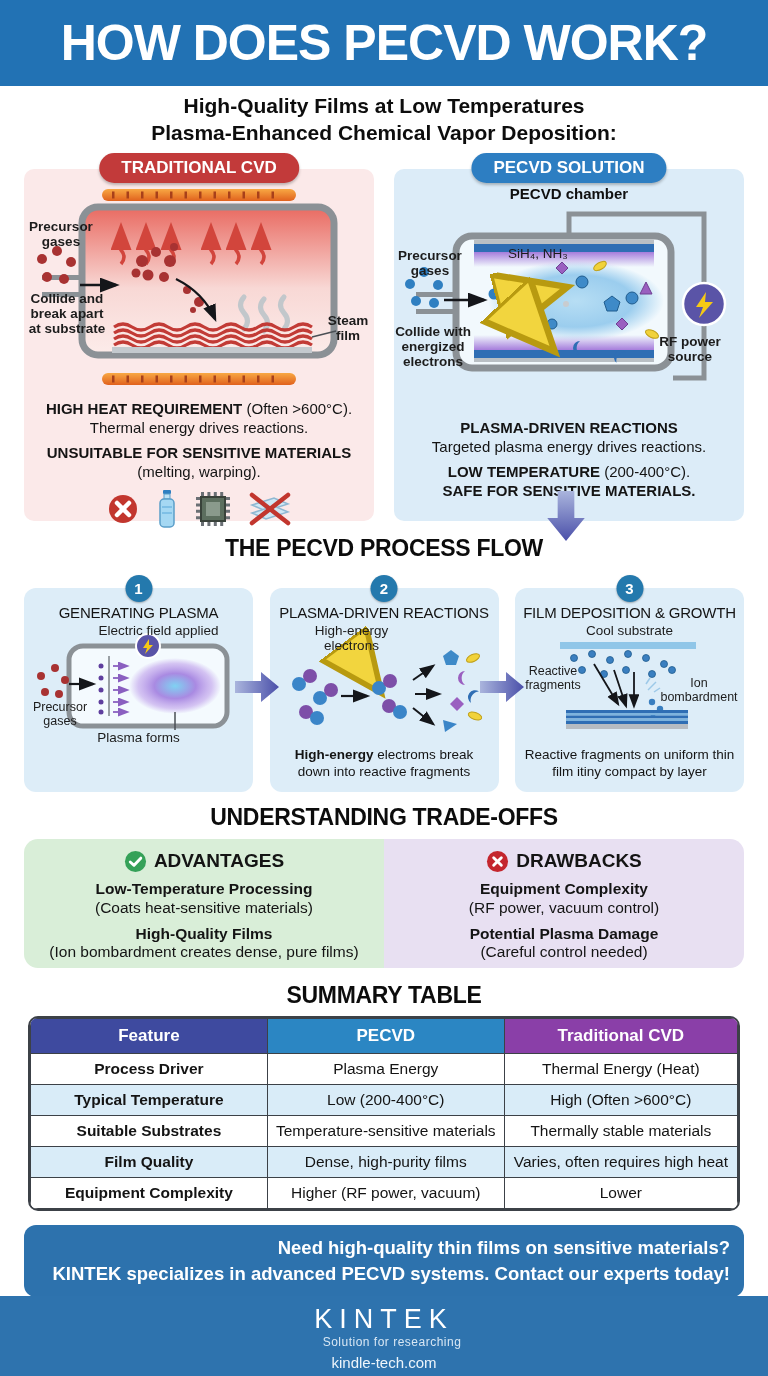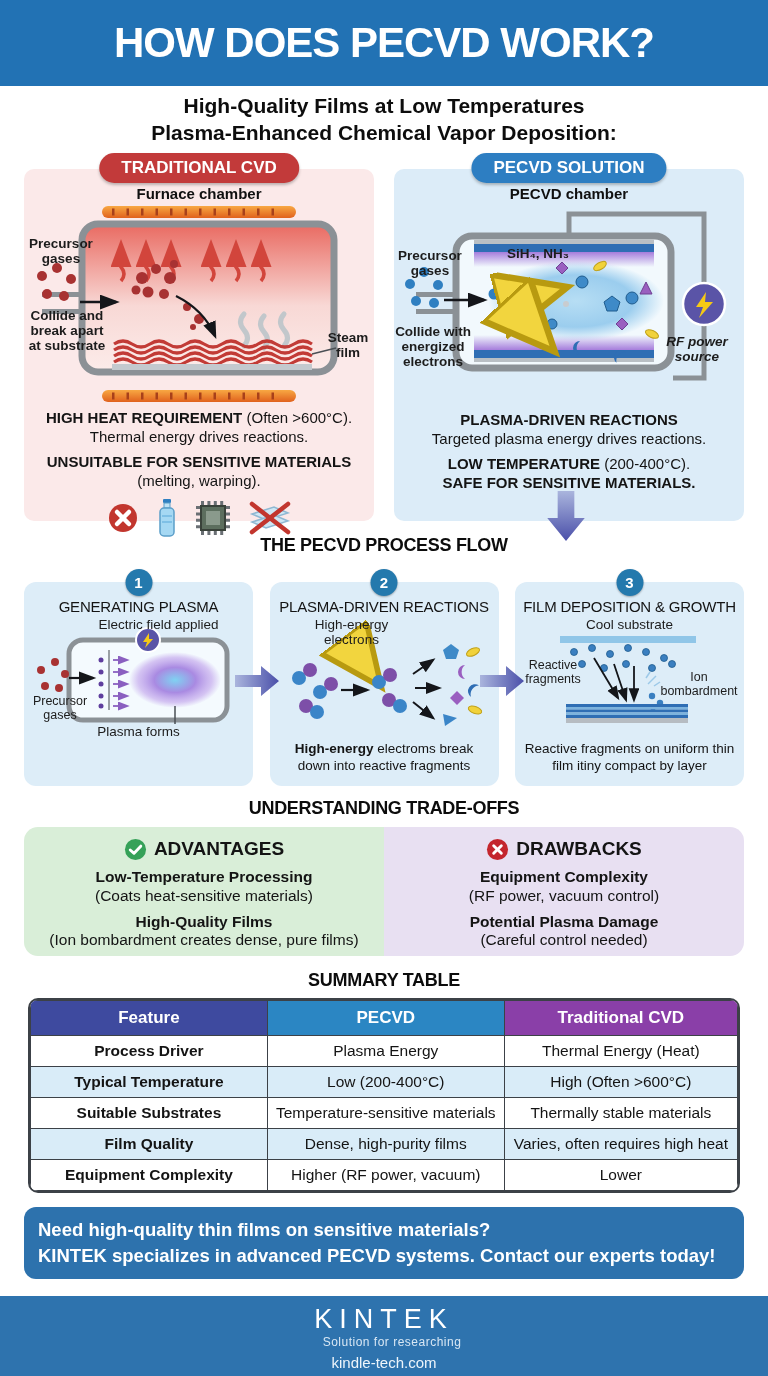--- a/index.html
+++ b/index.html
@@ -3,43 +3,43 @@
 <meta charset="utf-8">
 <style>
   * { margin:0; padding:0; box-sizing:border-box; }
   html,body { width:768px; }
   body {
     width:768px; height:1376px; overflow:hidden; background:#ffffff;
     font-family:"Liberation Sans", sans-serif; color:#141414; position:relative;
   }
   
   .hdr { height:86px; background:#2272b4; display:flex; align-items:center; justify-content:center; }
-  .hdr h1 { color:#fff; font-size:42px; font-weight:700; letter-spacing:-1px; }
+  .hdr h1 { color:#fff; font-size:50px; font-weight:700; letter-spacing:-1px; }
   .subtitle { text-align:center; padding-top:7px; font-size:21px; font-weight:700; line-height:1.28; color:#0d0d0d; }
   
   .compare-wrap { position:relative; height:376px; }
   .pill { position:absolute; top:6px; transform:translateX(-50%); z-index:3; color:#fff; font-weight:700;
           font-size:17px; padding:5px 22px; border-radius:999px; box-shadow:0 2px 3px rgba(0,0,0,.25); white-space:nowrap; }
   .pill.red { left:199px; background:#c23a3a; }
   .pill.blue { left:569px; background:#2d7ec2; }
   .panel { position:absolute; top:22px; width:350px; height:352px; border-radius:10px; padding-top:16px; }
   .panel.trad { left:24px; background:#fbe9e9; }
   .panel.pecvd { left:394px; background:#dcecf8; }
   .chamber-title { text-align:center; font-size:15px; font-weight:700; color:#101010; }
   .diagram { position:relative; width:350px; height:198px; margin-top:4px; }
   .diagram.r { height:200px; }
   .diagram svg { position:absolute; left:0; top:0; }
-  .dlabel { position:absolute; font-size:13.5px; line-height:1.12; text-align:center; color:#1c1c1c; font-weight:700; }
-  .points { text-align:center; font-size:15px; line-height:1.3; margin-top:4px; padding:0 10px; }
+  .dlabel { position:absolute; font-size:13.5px; line-height:1.12; text-align:center; color:#1c1c1c; font-weight:400; }
+  .points { text-align:center; font-size:15px; line-height:1.3; margin-top:12px; padding:0 10px; }
   .points .b { font-weight:700; }
   .points .grp { margin-top:5px; }
   .icon-row { display:flex; justify-content:center; align-items:center; gap:18px; margin-top:8px; }
   .big-down { position:absolute; left:547px; top:344px; z-index:4; }
   
-  .sec-h { text-align:center; font-size:18px; font-weight:700; letter-spacing:-0.3px; color:#0c0c0c; }
+  .sec-h { text-align:center; font-size:23px; font-weight:700; letter-spacing:-0.3px; color:#0c0c0c; }
   .flow-h { margin-top:12px; }
   .cards { position:relative; margin:26px 24px 0; display:flex; justify-content:space-between; }
   .card { position:relative; width:229px; height:204px; background:#ddedf8; border-radius:12px; padding:16px 5px 6px; }
   .badge { position:absolute; top:-13px; left:50%; transform:translateX(-50%); width:27px; height:27px; border-radius:50%;
            background:#2479ad; color:#fff; font-weight:700; font-size:15px; line-height:27px; text-align:center;
            box-shadow:0 1px 2px rgba(0,0,0,.3); }
   .card h3 { text-align:center; font-size:15px; font-weight:400; letter-spacing:-0.2px; }
   .cdiag { position:relative; height:122px; margin-top:3px; }
   .cdiag svg { position:absolute; left:0; top:0; }
   .clabel { position:absolute; font-size:12.5px; line-height:1.12; text-align:center; color:#1c1c1c; }
@@ -61,21 +61,21 @@
   .tbl-wrap { margin:7px 28px 0; border:2px solid #3c4147; border-radius:10px; overflow:hidden; }
   table { width:100%; border-collapse:collapse; }
   th { color:#fff; font-weight:700; font-size:17px; padding:7px 4px; border:1px solid #3c4147; }
   th.c1 { background:#3e4a9f; width:33.5%; }
   th.c2 { background:#2b86c3; width:33.5%; }
   th.c3 { background:#8a3fa8; width:33%; }
   td { font-size:15.5px; text-align:center; padding:6px 5px; border:1px solid #3c4147; background:#fff; }
   tr.alt td { background:#d9ecf8; }
   td.f { font-weight:700; }
   
-  .cta { margin:14px 24px 0; background:#2d72ad; border-radius:12px; padding:10px 14px; text-align:left;
+  .cta { margin:14px 24px 0; background:#2d72ad; border-radius:12px; padding:10px 14px; text-align:right;
          color:#fff; font-weight:700; font-size:18.5px; line-height:1.4; }
   .foot { position:absolute; left:0; right:0; bottom:0; height:80px; background:#2e73ae; text-align:center; color:#fff; padding-top:8px; }
   .foot .logo { font-size:27px; letter-spacing:7px; font-weight:400; }
   .foot .tag { font-size:12px; color:#d8e7f4; letter-spacing:0.5px; margin-top:0px;padding-left:16px; }
   .foot .url { font-size:15px; margin-top:5px; color:#eef5fb; }
 </style>
 </head>
 <body>
 
 <svg width="0" height="0" style="position:absolute" aria-hidden="true">
@@ -138,21 +138,20 @@
 <div class="subtitle">
   <div>High-Quality Films at Low Temperatures</div>
   <div>Plasma-Enhanced Chemical Vapor Deposition:</div>
 </div>
 
 <section class="compare-wrap">
   <div class="pill red">TRADITIONAL CVD</div>
   <div class="pill blue">PECVD SOLUTION</div>
 
   <div class="panel trad">
-    <div class="chamber-title">Furnace chamber</div>
     <div class="diagram">
       <svg width="350" height="198" viewBox="0 0 350 198">
         <rect x="78" y="0" width="194" height="12" rx="6" fill="url(#gHeat)"></rect>
         <line x1="88" y1="6" x2="262" y2="6" stroke="#a8401a" stroke-width="7" stroke-dasharray="2.5 12"></line>
         <rect x="58" y="18" width="252" height="148" rx="16" fill="url(#gRed)" stroke="#8b9196" stroke-width="7"></rect>
         <g stroke="#d2453c" stroke-width="3.5" fill="none">
           <path d="M97,75 q6,-7 0,-14 q-6,-7 0,-14 v-7" marker-end="url(#ahR)"></path>
           <path d="M122,75 q6,-7 0,-14 q-6,-7 0,-14 v-7" marker-end="url(#ahR)"></path>
           <path d="M147,75 q6,-7 0,-14 q-6,-7 0,-14 v-7" marker-end="url(#ahR)"></path>
           <path d="M187,75 q6,-7 0,-14 q-6,-7 0,-14 v-7" marker-end="url(#ahR)"></path>
@@ -282,21 +281,21 @@
             <circle cx="102" cy="116" r="5.5"></circle>
         </g>
         <line x1="124" y1="94" x2="158" y2="85" stroke="#f2d53e" stroke-width="8" marker-end="url(#ahY)"></line>
         <line x1="126" y1="108" x2="150" y2="134" stroke="#f2d53e" stroke-width="8" marker-end="url(#ahY)"></line>
         <circle cx="310" cy="98" r="21" fill="#5a54a7" stroke="#ffffff" stroke-width="2.5"></circle>
         <path d="M312,86 L302,101 L309,101 L305,112 L319,96 L311,96 Z" fill="#f6c915"></path>
       </svg>
       <div class="dlabel" style="top:42px; left:0px; width:72px; font-weight:700;">Precursor gases</div>
       <div class="dlabel" style="top:118px; left:0px; width:78px; font-weight:700;">Collide with energized electrons</div>
       <div class="dlabel" style="top:40px; left:98px; width:92px;">SiH₄, NH₃</div>
-      <div class="dlabel" style="top:128px; right:9px; width:76px; font-weight:700;font-style:italic;">RF power source</div>
+      <div class="dlabel" style="top:128px; right:16px; width:76px; font-weight:700;">RF power source</div>
     </div>
     <div class="points">
       <div><span class="b">PLASMA-DRIVEN REACTIONS</span></div>
       <div>Targeted plasma energy drives reactions.</div>
       <div class="grp"><span class="b">LOW TEMPERATURE</span><span> (200-400°C).</span></div>
       <div><span class="b">SAFE FOR SENSITIVE MATERIALS.</span></div>
     </div>
   </div>
 
   <svg class="big-down" width="38" height="50" viewBox="0 0 36 48">

